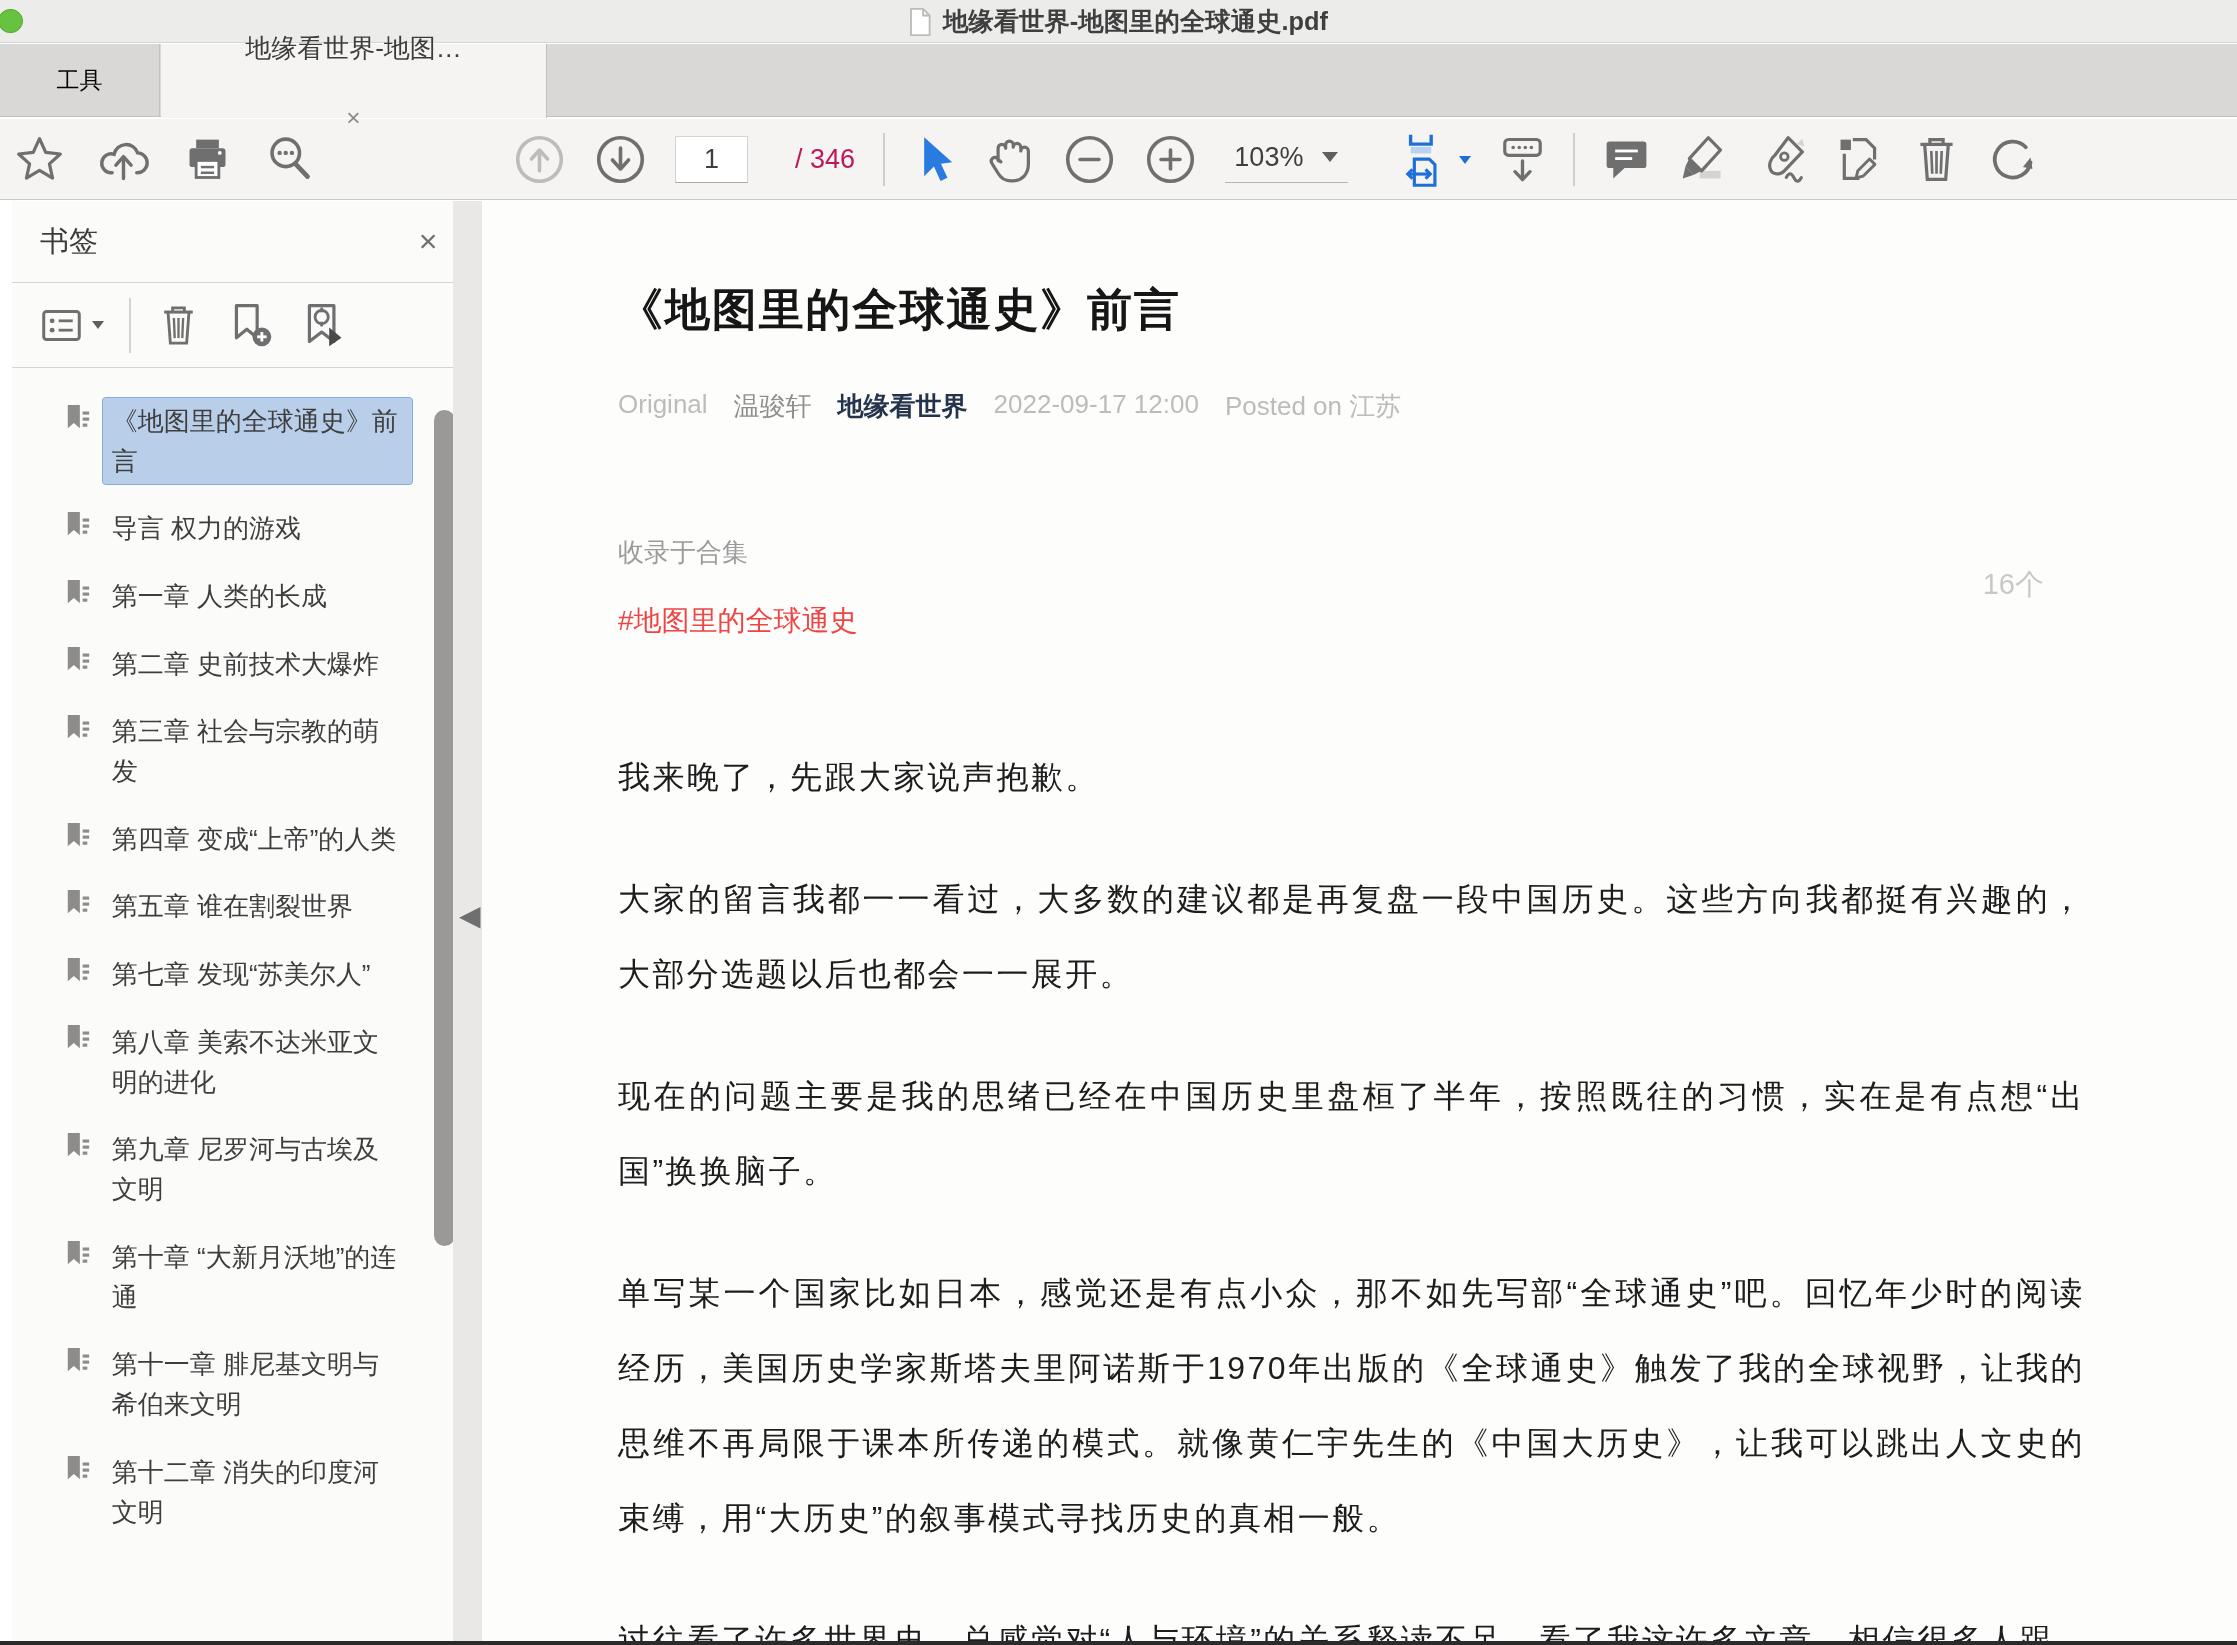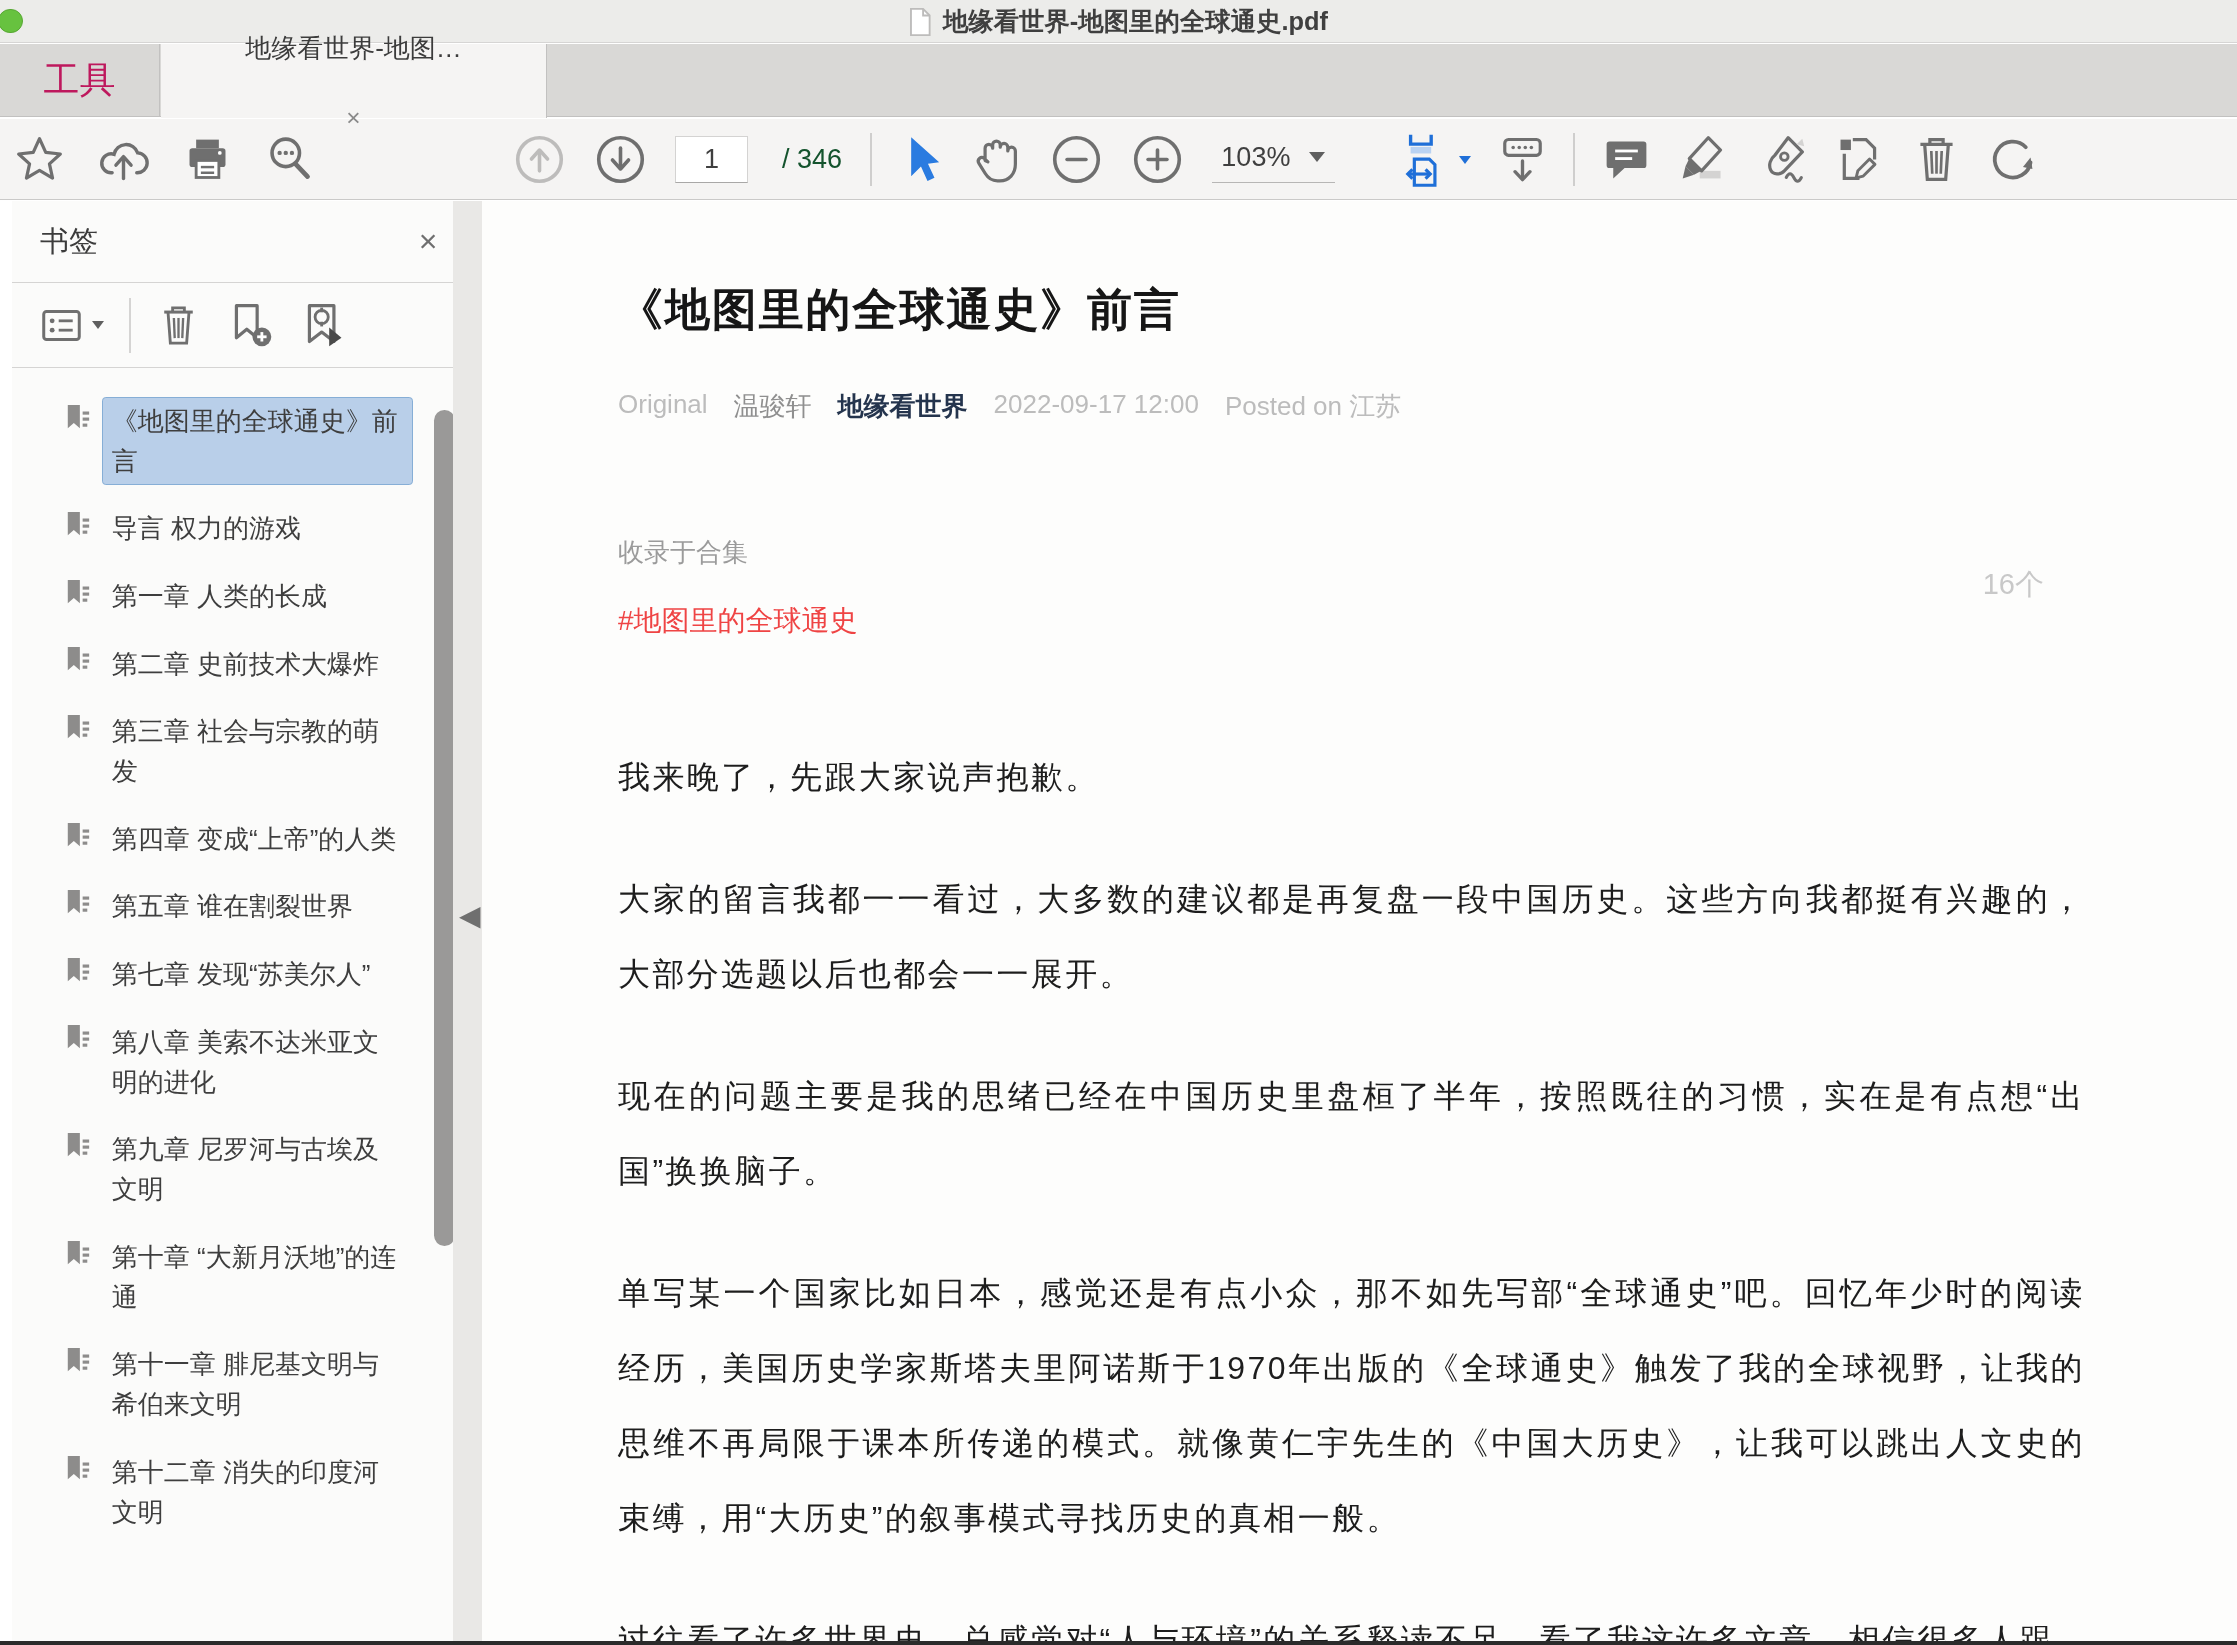--- a/index.html
+++ b/index.html
@@ -7,35 +7,35 @@
   body { font-family:"Liberation Sans","DejaVu Sans",sans-serif; }
   .screen { position:relative; width:2237px; height:1646px; background:#fff; overflow:hidden; }
 
   
   .titlebar { position:absolute; left:0; top:0; width:100%; height:43px; background:#ececea; border-bottom:0.9px solid #d6d5d4; }
   .traffic { position:absolute; left:-1.9px; top:8.5px; width:24.5px; height:24.5px; border-radius:50%; background:#67c23f; border:0.9px solid #58a834; }
   .tb-title { position:absolute; left:0; top:0; width:100%; height:43px; display:flex; align-items:center; justify-content:center; gap:11.3px; font-size:25.4px; font-weight:700; color:#3f3f3f; }
 
   
   .tabbar { position:absolute; left:0; top:44px; width:100%; height:73px; background:#d9d8d6; border-bottom:0.9px solid #c2c1c0; }
-  .tab-tools { position:absolute; left:0; top:0; width:160px; height:73px; display:flex; align-items:center; justify-content:center; font-size:36px; color:#be185d; border-right:0.9px solid #c2c1c0; cursor:pointer; }
+  .tab-tools { position:absolute; left:0; top:0; width:160px; height:73px; display:flex; align-items:center; justify-content:center; font-size:23px; color:#000000; border-right:0.9px solid #c2c1c0; cursor:pointer; }
   .tab-doc { position:absolute; left:161px; top:0; width:386px; height:74px; background:#f5f4f3; display:flex; align-items:center; justify-content:center; gap:40px; font-size:26px; color:#3c3c3c; border-right:0.9px solid #c2c1c0; z-index:2;flex-direction:column; }
   .tab-close { font-size:24.5px; color:#8a8a8a; cursor:pointer; line-height:1; }
 
   
   .toolbar { position:absolute; left:0; top:119px; width:100%; height:81px; background:#f5f4f3; border-bottom:0.9px solid #cac9c8; }
   .tb-group { position:absolute; top:0; height:81px; display:flex; align-items:center; }
   .tb-left { left:13px; gap:30px; }
   .tb-center { left:513px; gap:28px; }
   .tb-right { left:1403px; gap:24.5px; }
   .ic { display:flex; align-items:center; justify-content:center; cursor:pointer; }
   .ic svg { display:block; }
   .tb-divider { width:1.9px; height:53px; background:#cfcecd; }
   .page-box { width:73px; height:47px; background:#fff; border:0.9px solid #d4d3d2; border-bottom:1.9px solid #a9a8a7; display:flex; align-items:center; justify-content:center; font-size:27px; color:#3f3f3f; }
-  .page-total { font-size:27px; color:#14532d; margin-left:6px; }
+  .page-total { font-size:27px; color:#be185d; margin-left:19px; }
   .zoom-ctl { display:flex; align-items:center; gap:19px; font-size:27px; color:#3f3f3f; border-bottom:1.9px solid #b7b6b5; padding:5.6px 9.4px 9.4px 9.4px; cursor:pointer; }
   .caret { width:0; height:0; border-left:8.5px solid transparent; border-right:8.5px solid transparent; border-top:10.4px solid #5f5f5f; }
   .caret.blue { border-top-color:#1f6fd8; }
 
   
   .sidebar { position:absolute; left:12px; top:201px; width:451px; bottom:4.7px; background:#fbfbfa; border-right:1.9px solid #c7c6c5; overflow:hidden; }
   .sb-head { height:82px; display:flex; align-items:center; justify-content:space-between; padding:0 24.5px 0 28px; border-bottom:0.9px solid #d5d4d3; }
   .sb-title { font-size:29px; color:#3c3c3c; }
   .sb-close { font-size:32px; color:#6f6f6f; cursor:pointer; }
   .sb-tools { height:85px; display:flex; align-items:center; gap:24.5px; padding:0 19px 0 28px; border-bottom:0.9px solid #d5d4d3; }

